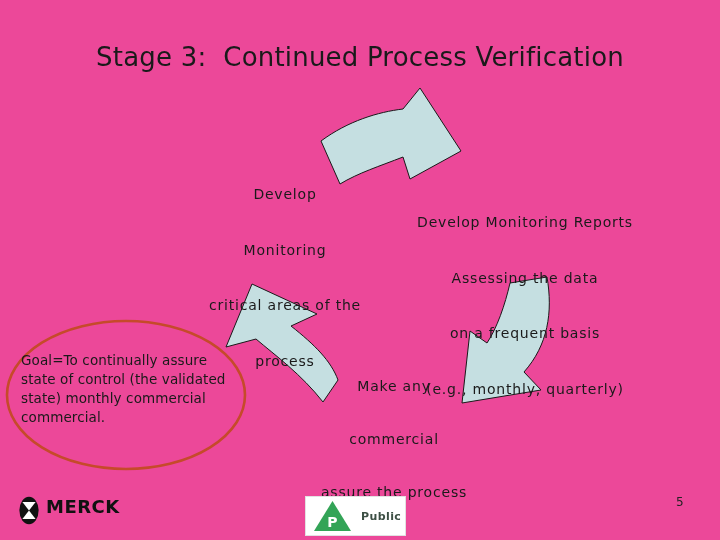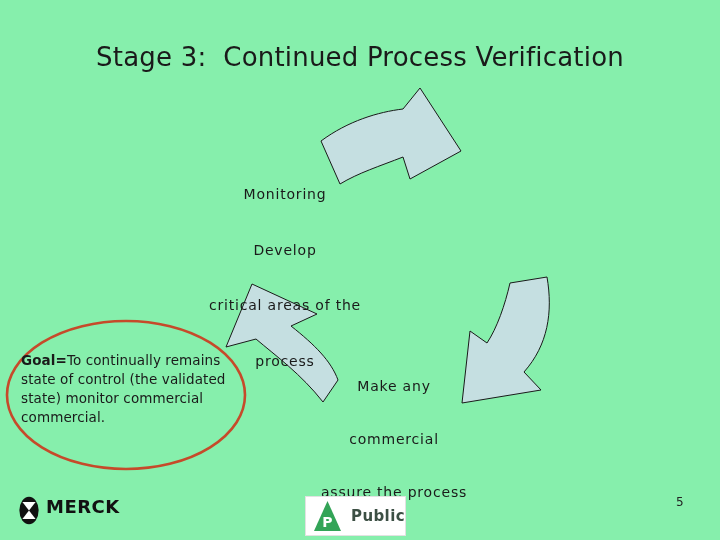--- a/index.html
+++ b/index.html
@@ -1,48 +1,48 @@
 <!DOCTYPE html>
 <html><head>
 <meta charset="utf-8">
 <style>
   html,body{margin:0;padding:0;background:#fff;}
   .slide{
-    position:relative;width:720px;height:540px;background:#86efac;overflow:hidden;
+    position:relative;width:720px;height:540px;background:#ec4899;overflow:hidden;
     font-family:"DejaVu Sans","Liberation Sans",sans-serif;color:#1a1a1a;
   }
   .title{
     position:absolute;left:0;top:42px;width:720px;text-align:center;
     font-size:26px;font-weight:400;letter-spacing:0.2px;white-space:pre-wrap;
   }
   .shapes{position:absolute;left:0;top:0;z-index:1;}
   .tb{position:absolute;z-index:2;text-align:center;font-size:14px;line-height:18.5px;letter-spacing:0.8px;white-space:pre-wrap;}
   .step1{left:165px;top:148px;width:240px;}
   .step2{left:392px;top:176px;width:266px;}
   .step3{left:273px;top:342px;width:242px;line-height:17.8px;}
   .goal{
     position:absolute;z-index:2;left:21px;top:351px;width:218px;text-align:left;
     font-size:13.5px;line-height:19px;letter-spacing:0.1px;
   }
-  .goal .bold{font-weight:bold;}
+  .goal .bold{font-weight:normal;}
   .footer-logo{position:absolute;z-index:2;left:19px;top:496px;display:flex;}
   .merck-word{font-size:18px;font-weight:bold;letter-spacing:0.5px;margin-left:7px;color:#111;}
   .badge{
     position:absolute;z-index:2;left:305px;top:496px;width:99px;height:38px;
     background:#ffffff;border:1px solid #e2e2e2;display:flex;align-items:center;
   }
   .tri{
     position:relative;width:37px;height:30px;margin-left:8px;
     background:#33a457;clip-path:polygon(50% 0,100% 100%,0 100%);
   }
   .tri span{
     position:absolute;left:0;right:0;bottom:1px;text-align:center;
     color:#ffffff;font-weight:bold;font-size:14px;
   }
-  .badge-label{font-size:15px;font-weight:bold;color:#3c4f44;margin-left:10px;letter-spacing:0.4px;}
+  .badge-label{font-size:11px;font-weight:bold;color:#3c4f44;margin-left:10px;letter-spacing:0.4px;}
   .page-number{position:absolute;z-index:2;left:676px;top:495px;font-size:12px;color:#222;}
 </style>
 </head>
 <body>
 
 <div class="slide">
 
   <div class="title">Stage 3:  Continued Process Verification</div>
 
   <svg class="shapes" width="720" height="540" viewBox="0 0 720 540">
@@ -50,41 +50,47 @@
     <path d="M321 141 C348 121 378 112 403 109 L420 88 L461 151 L410 179 L403 157 C380 166 358 173 340 184 Z" fill="#c5dfe1" stroke="#1a1a1a" stroke-width="1"></path>
 
     <path d="M510 283 L547 277 C553 312 548 345 524 372 L541 390 L462 403 L470 331 L487 343 C497 328 505 305 510 283 Z" fill="#c5dfe1" stroke="#1a1a1a" stroke-width="1"></path>
 
     <path d="M252 284 L317 314 L291 326 C315 345 331 361 338 380 L323 402 C301 374 276 356 256 339 L226 347 Z" fill="#c5dfe1" stroke="#1a1a1a" stroke-width="1"></path>
 
     <ellipse cx="126" cy="395" rx="119" ry="74" fill="none" stroke="#c64a2a" stroke-width="2.6"></ellipse>
   </svg>
 
   <div class="tb step1">
+    <div>Develop</div>
     <div>Monitoring</div>
-    <div>Develop</div>
     <div>critical areas of the</div>
     <div>process</div>
   </div>
 
+  <div class="tb step2">
+    <div>Develop Monitoring Reports</div>
+    <div>Assessing the data</div>
+    <div>on a frequent basis</div>
+    <div>(e.g., monthly, quarterly)</div>
+  </div>
 
   <div class="tb step3">
     <div>Make any</div>
     <div>commercial</div>
     <div>assure the process</div>
     
     
     
     
   </div>
 
   <div class="goal">
-    <div><span class="bold">Goal=</span><span>To continually remains</span></div>
+    <div><span class="bold">Goal=</span><span>To continually assure</span></div>
     <div>state of control (the validated</div>
-    <div>state) monitor commercial</div>
+    <div>state) monthly commercial</div>
     <div>commercial.</div>
   </div>
 
   <div class="footer-logo">
     <svg width="20" height="29" viewBox="0 0 20 29">
       <ellipse cx="10" cy="14.5" rx="9.6" ry="13.8" fill="#111"></ellipse>
       <polygon points="3.4,6 16.6,6 10,14.5" fill="#ffffff"></polygon>
       <polygon points="3.4,23 16.6,23 10,14.5" fill="#ffffff"></polygon>
     </svg>
     <span class="merck-word">MERCK</span>

